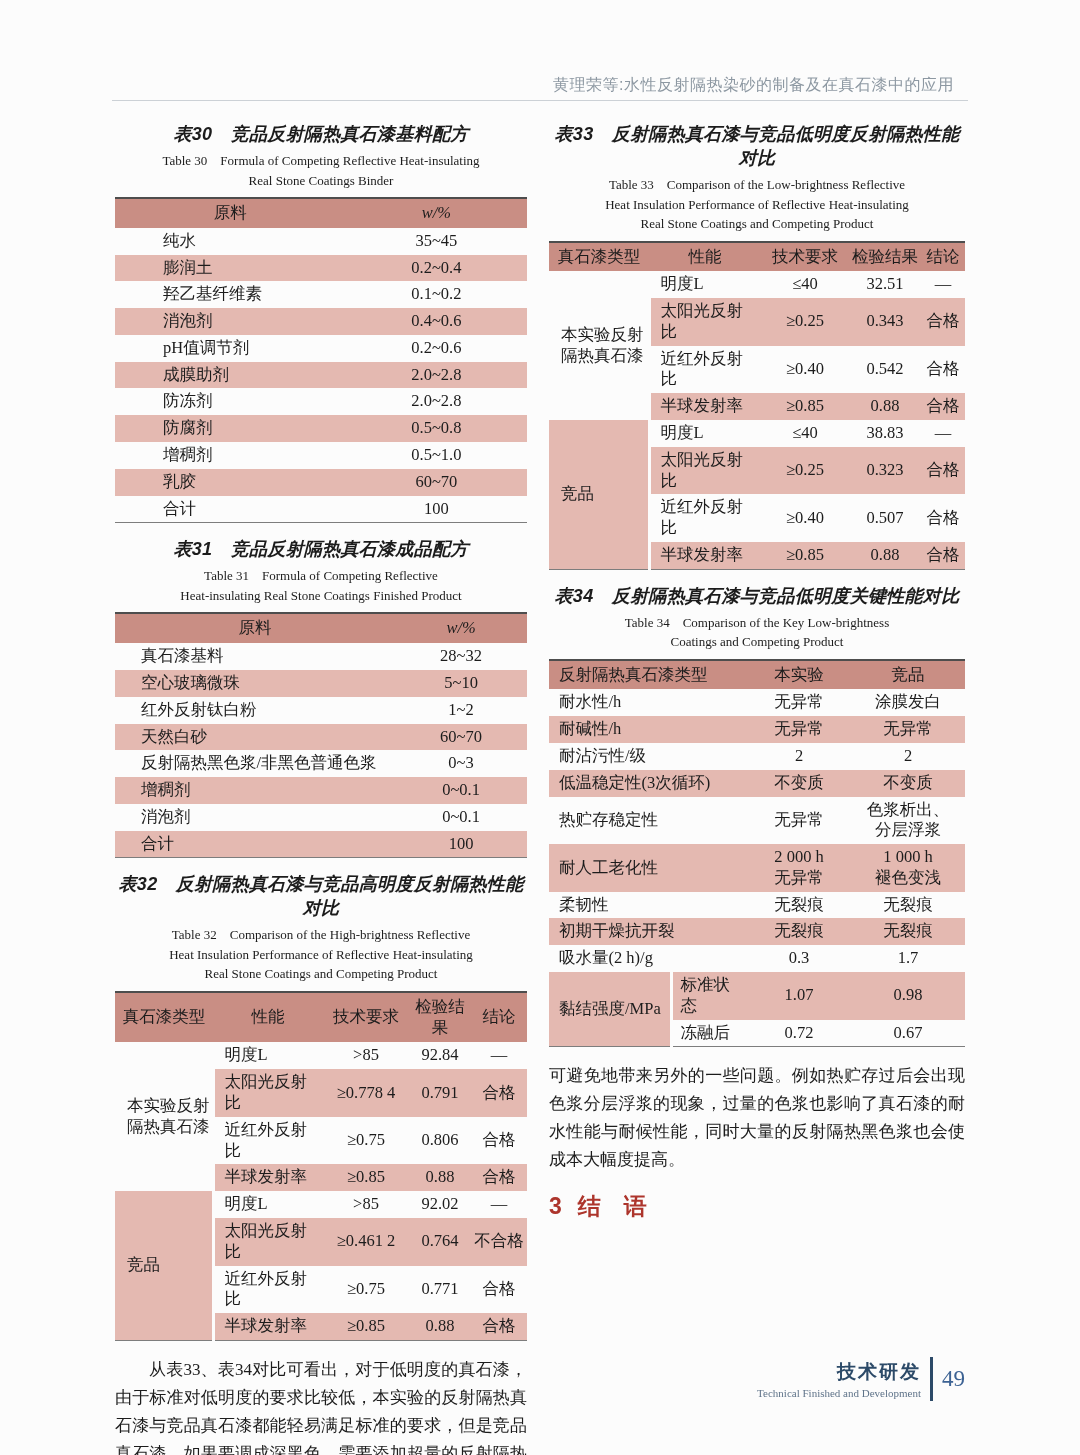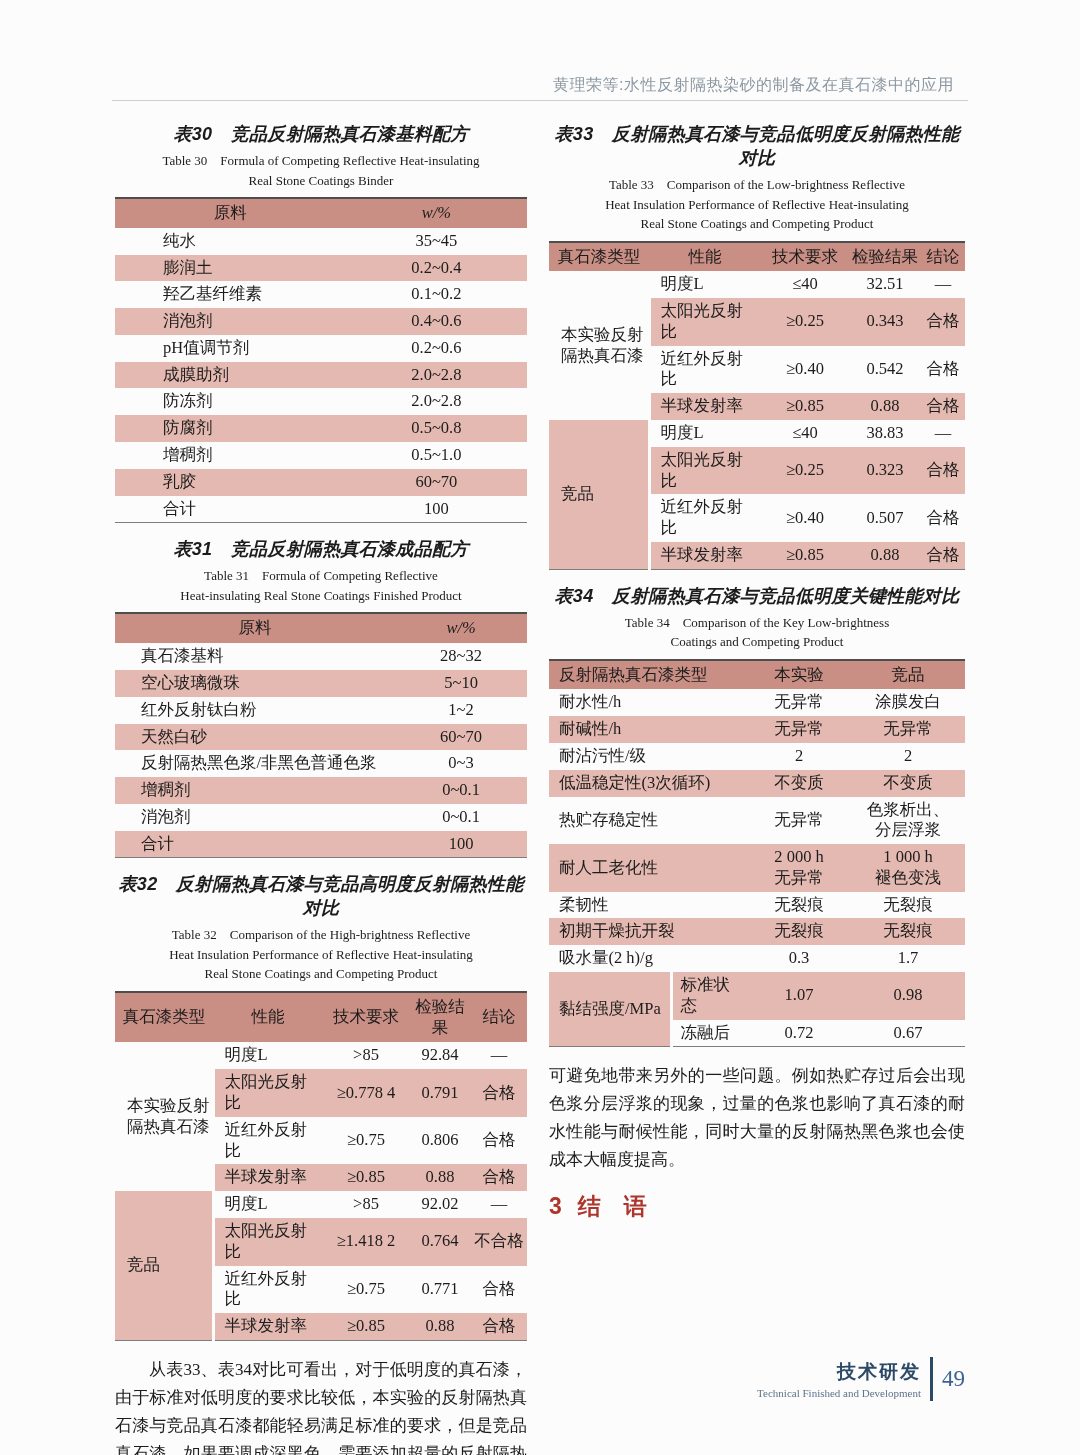--- a/index.html
+++ b/index.html
@@ -230,21 +230,21 @@
           </tr>
           <tr>
             <td class="glabel pink" rowspan="4">竞品</td>
             <td class="c-perf">明度L</td>
             <td>&gt;85</td>
             <td>92.02</td>
             <td>—</td>
           </tr>
           <tr>
             <td class="c-perf">太阳光反射比</td>
-            <td>≥1.418 2</td>
+            <td>≥0.461 2</td>
             <td>0.764</td>
             <td>不合格</td>
           </tr>
           <tr>
             <td class="c-perf">近红外反射比</td>
             <td>≥0.75</td>
             <td>0.771</td>
             <td>合格</td>
           </tr>
           <tr>

